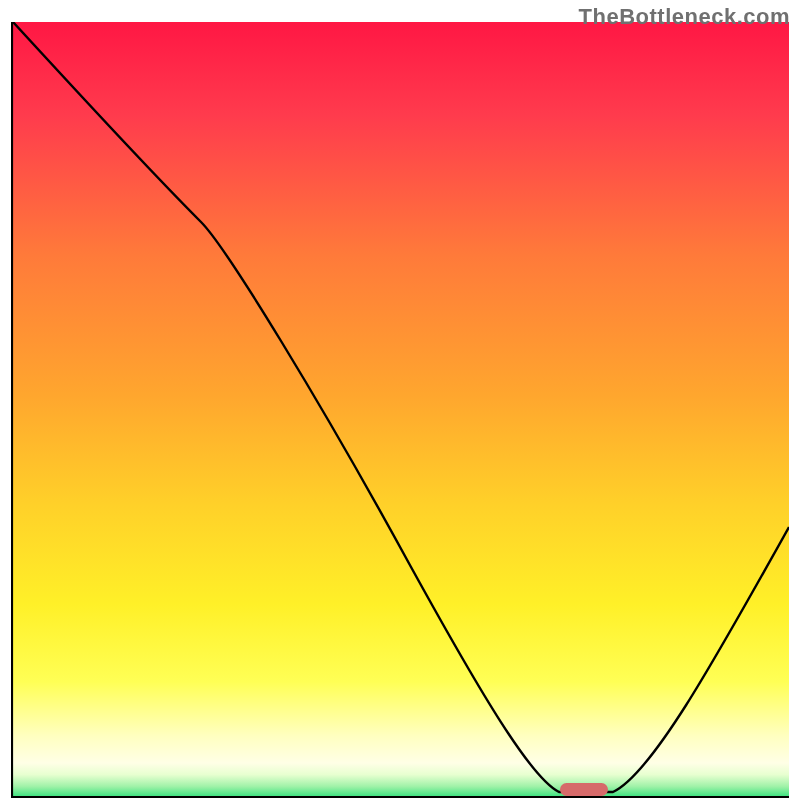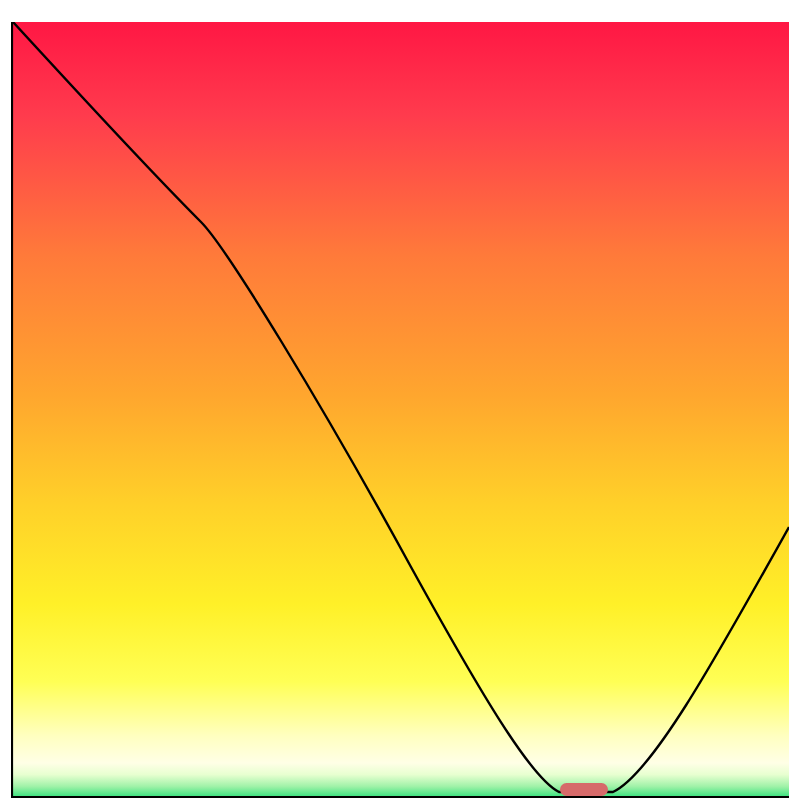--- a/index.html
+++ b/index.html
@@ -45,20 +45,21 @@
     stroke-linejoin: round;
   }
   .marker {
     fill: #d66a6a;
   }
 </style>
 </head>
 <body>
 <div class="wrap">
 
+  <div class="attribution">TheBottleneck.com</div>
 
   <svg class="plot" viewBox="0 0 778 776" preserveAspectRatio="none">
     <defs>
       <linearGradient id="bg-grad" x1="0" y1="0" x2="0" y2="1">
         <stop offset="0%" stop-color="#ff1744"></stop>
         <stop offset="12%" stop-color="#ff3b4d"></stop>
         <stop offset="30%" stop-color="#ff7a3a"></stop>
         <stop offset="48%" stop-color="#ffa62e"></stop>
         <stop offset="62%" stop-color="#ffd029"></stop>
         <stop offset="75%" stop-color="#fff028"></stop>

